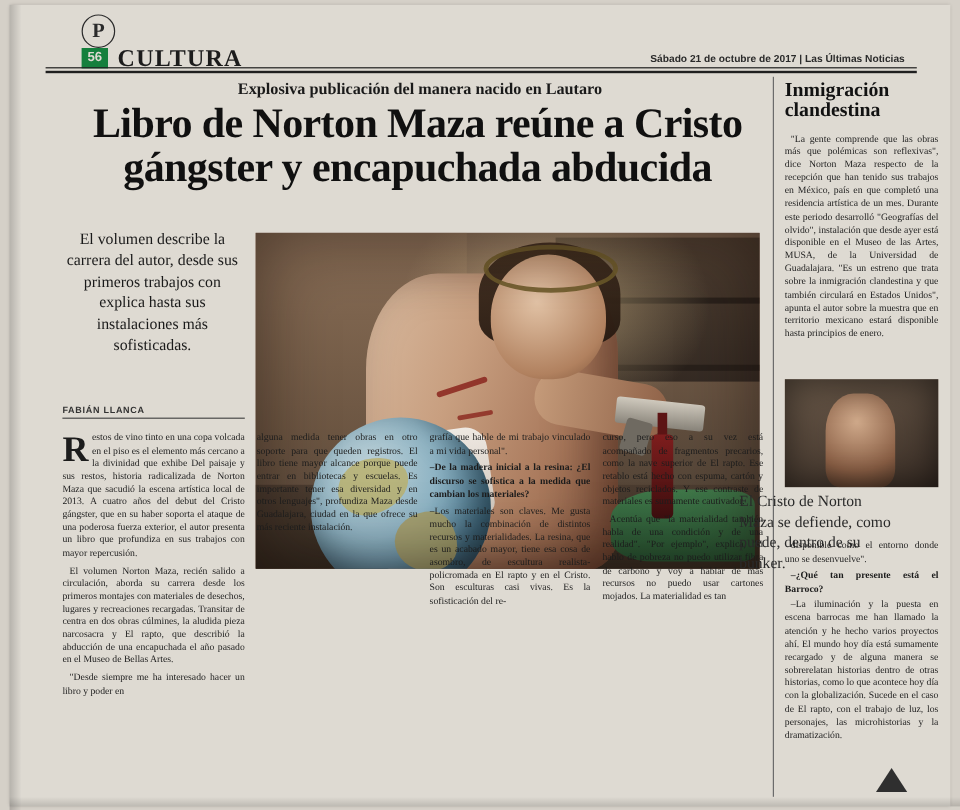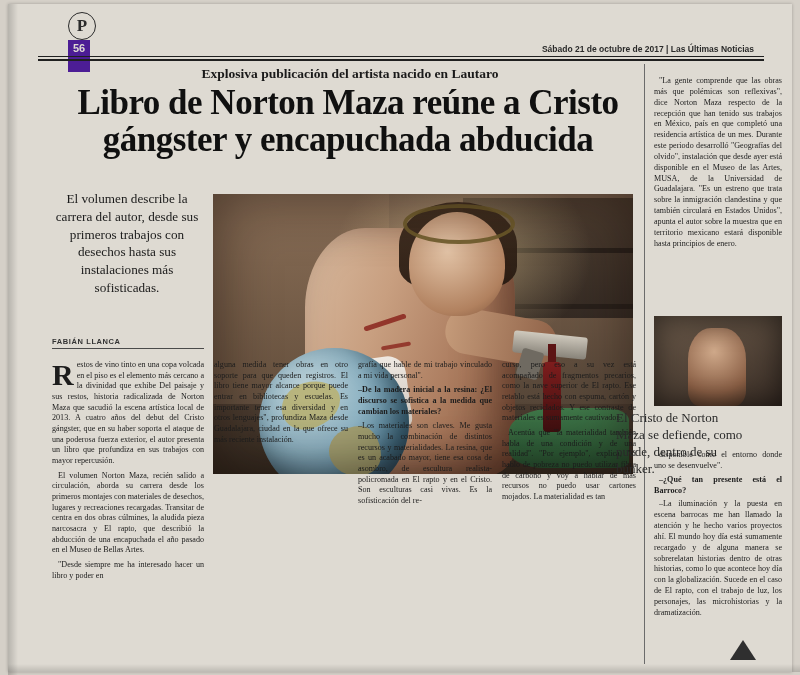--- a/index.html
+++ b/index.html
@@ -49,22 +49,22 @@
     font-size: 17px;
     line-height: 25px;
     text-align: center;
     font-weight: 700;
   }
   .section-box {
     position: absolute;
     left: 32px;
     top: 30px;
     width: 22px;
-    height: 32px;
-    background: #4c1d95;
+    height: 17px;
+    background: #15803d;
     color: #dedad2;
     font-family: "Liberation Sans", sans-serif;
     font-size: 11px;
     font-weight: 700;
     line-height: 17px;
     text-align: center;
   }
   .section-name {
     position: absolute;
     left: 62px;
@@ -431,29 +431,30 @@
 </style>
 </head>
 <body>
 
 <div class="page">
   <div class="paper">
 
     <div class="masthead">
       <div class="logo-p">P</div>
       <div class="section-box">56</div>
+      <div class="section-name">CULTURA</div>
       <div class="dateline">Sábado 21 de octubre de 2017  |  Las Últimas Noticias</div>
     </div>
     <div class="rule-top"></div>
     <div class="rule-top2"></div>
 
-    <div class="kicker">Explosiva publicación del artista nacido en Lautaro</div>
+    <div class="kicker">Explosiva publicación del manera nacido en Lautaro</div>
     <div class="headline">Libro de Norton Maza reúne a Cristo gángster y encapuchada abducida</div>
 
-    <div class="lead">El volumen describe la carrera del autor, desde sus primeros trabajos con desechos hasta sus instalaciones más sofisticadas.</div>
+    <div class="lead">El volumen describe la carrera del autor, desde sus primeros trabajos con explica hasta sus instalaciones más sofisticadas.</div>
     <div class="byline">FABIÁN LLANCA</div>
     <div class="byline-rule"></div>
 
     <div class="photo">
       <div class="ph-wall"></div>
       <div class="ph-wall2"></div>
       <div class="ph-shelf"></div>
       <div class="ph-shelf-line" style="top:54px"></div>
       <div class="ph-shelf-line" style="top:110px"></div>
       <div class="ph-light"></div>
@@ -493,20 +494,21 @@
         <p class="noind">–Los materiales son claves. Me gusta mucho la combinación de distintos recursos y materialidades. La resina, que es un acabado mayor, tiene esa cosa de asombro, de escultura realista-policromada en El rapto y en el Cristo. Son esculturas casi vivas. Es la sofisticación del re-</p>
       </div>
       <div class="col col4">
         <p class="noind">curso, pero eso a su vez está acompañado de fragmentos precarios, como la nave superior de El rapto. Ese retablo está hecho con espuma, cartón y objetos reciclados. Y ese contraste de materiales es sumamente cautivador.</p>
         <p>Acentúa que "la materialidad también habla de una condición y de una realidad". "Por ejemplo", explica, "si hablo de pobreza no puedo utilizar fibra de carbono y voy a hablar de más recursos no puedo usar cartones mojados. La materialidad es tan</p>
       </div>
     </div>
 
     <div class="rail-rule"></div>
     <div class="rail">
+      <div class="rail-title">Inmigración clandestina</div>
       <div class="rail-body">
         <p>"La gente comprende que las obras más que polémicas son reflexivas", dice Norton Maza respecto de la recepción que han tenido sus trabajos en México, país en que completó una residencia artística de un mes. Durante este periodo desarrolló "Geografías del olvido", instalación que desde ayer está disponible en el Museo de las Artes, MUSA, de la Universidad de Guadalajara. "Es un estreno que trata sobre la inmigración clandestina y que también circulará en Estados Unidos", apunta el autor sobre la muestra que en territorio mexicano estará disponible hasta principios de enero.</p>
       </div>
     </div>
     <div class="rail-photo">
       <div class="rp-fig"></div>
       <div class="rp-dark"></div>
     </div>
     <div class="rail-caption">El Cristo de Norton Maza se defiende, como puede, dentro de su búnker.</div>
     <div class="rail-cont">

